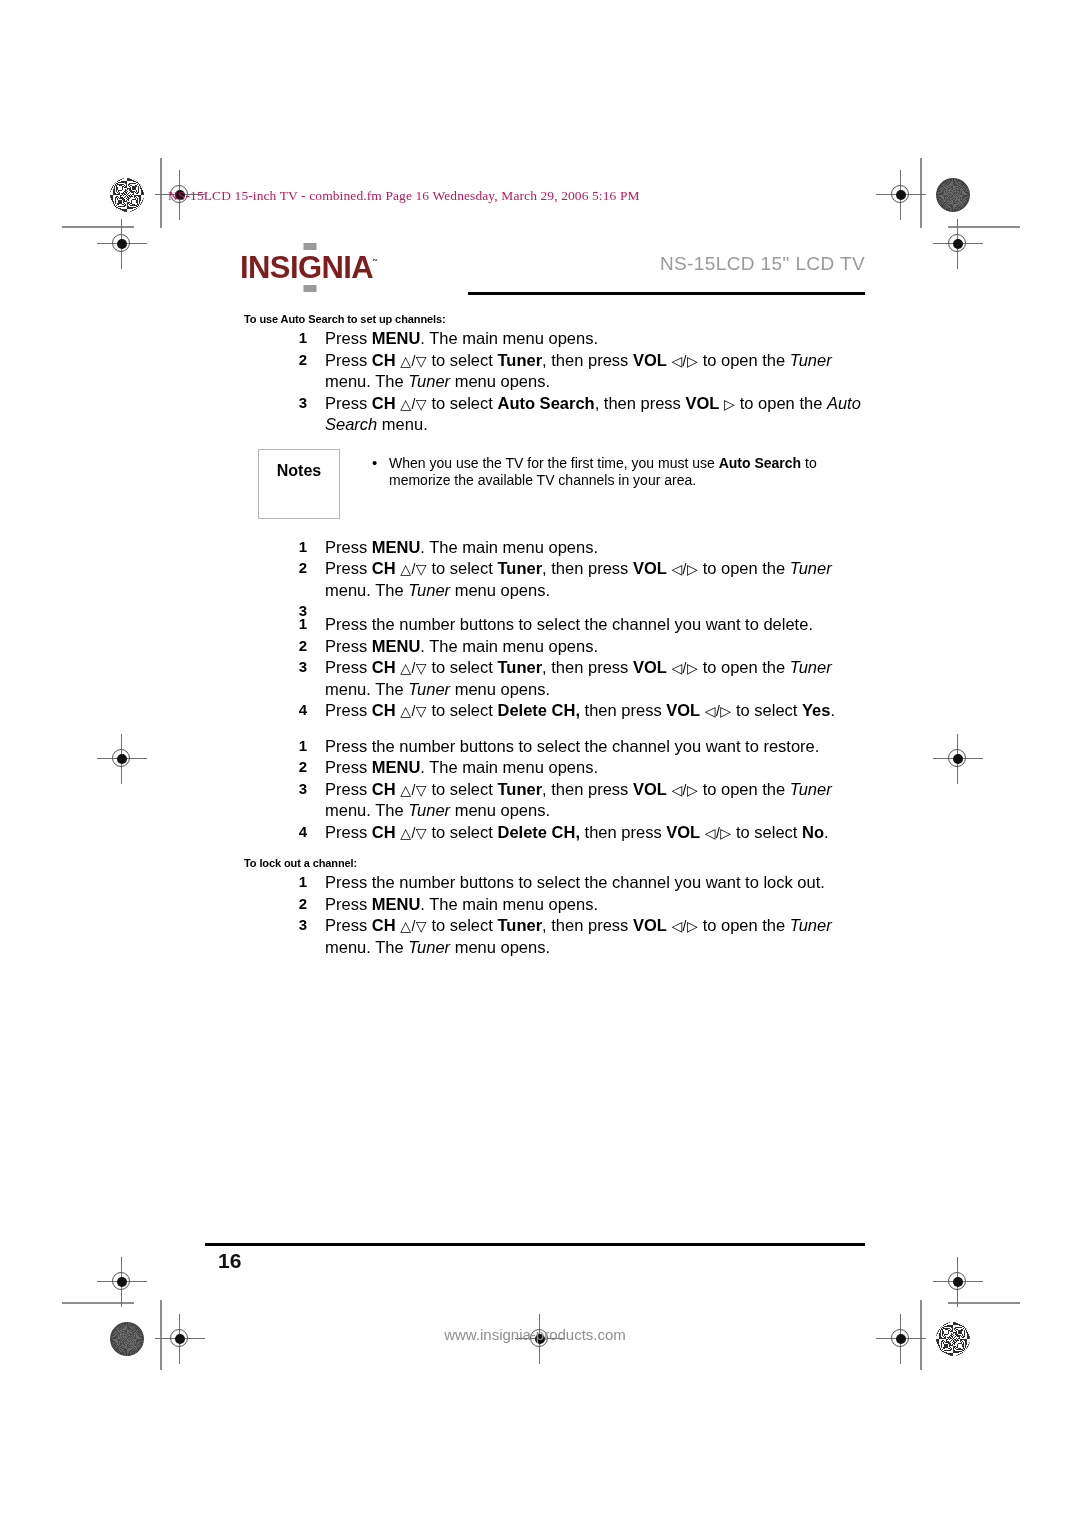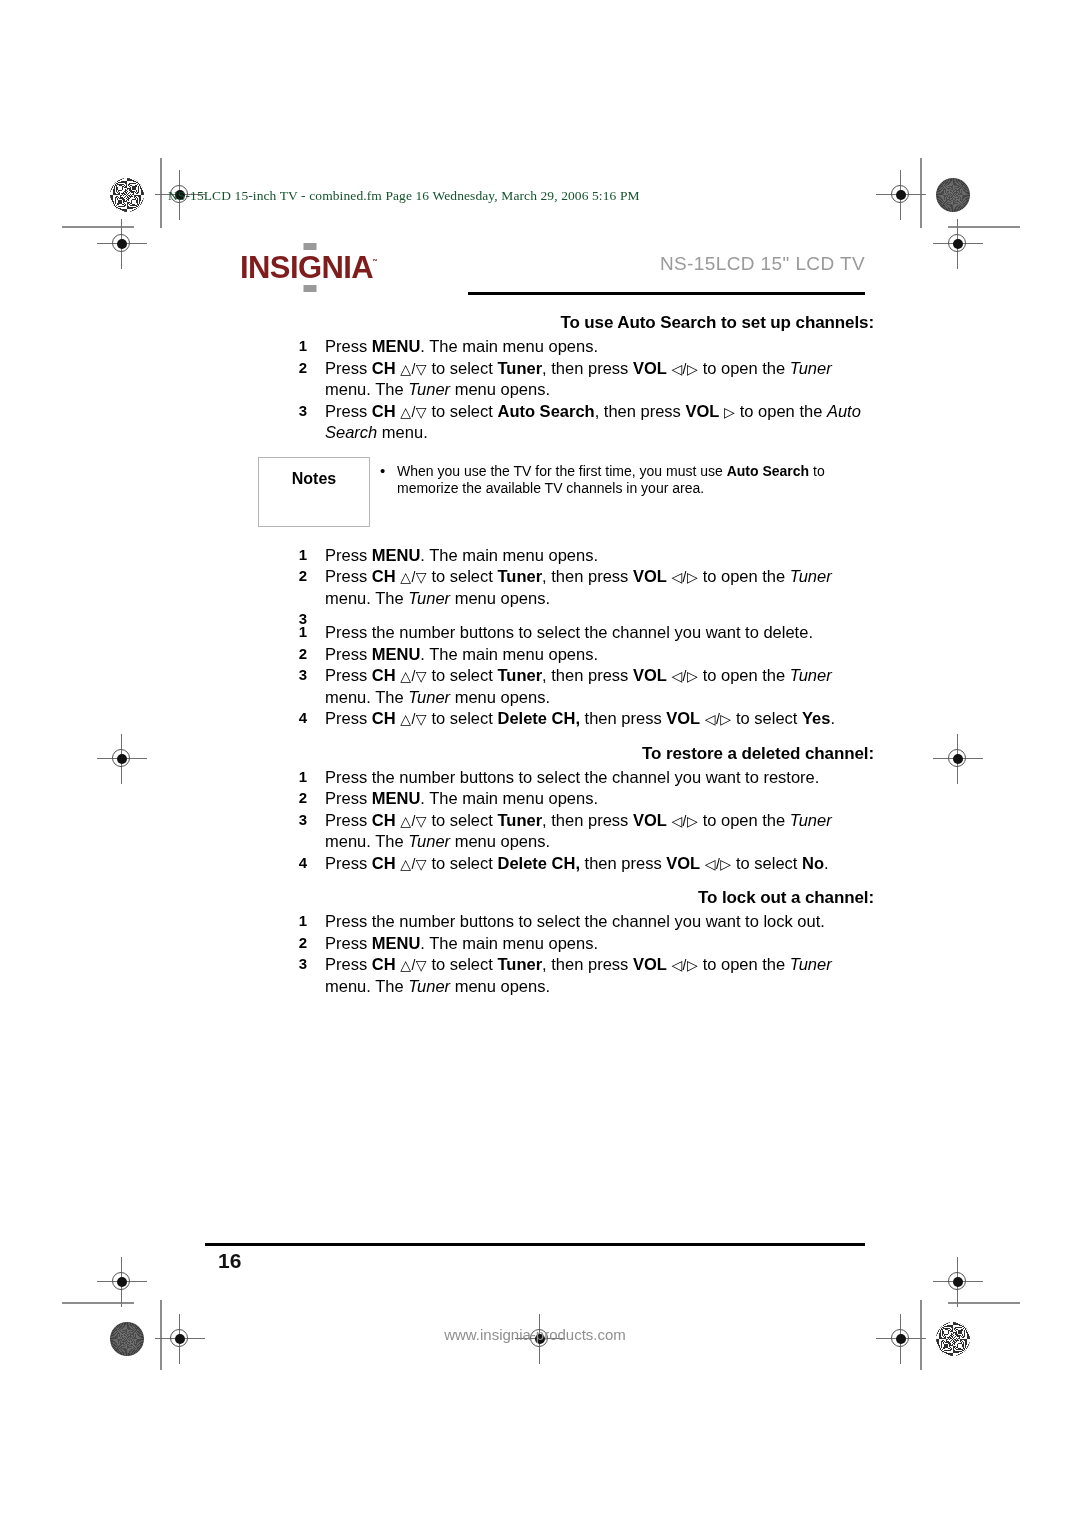--- a/index.html
+++ b/index.html
@@ -70,21 +70,21 @@
     box-shadow: inset 0 0 6px rgba(0,0,0,.55);
   }
 
   
   .file-header {
     position: absolute;
     left: 168px;
     top: 188px;
     font-family: "Liberation Serif", serif;
     font-size: 13.5px;
-    color: #14532d;
+    color: #be185d;
     white-space: nowrap;
     letter-spacing: .1px;
   }
 
   
   .masthead {
     position: absolute;
     left: 240px;
     top: 252px;
     width: 625px;
@@ -141,25 +141,24 @@
 
   
   .content {
     position: absolute;
     left: 244px;
     top: 313px;
     width: 630px;
     color: #000;
   }
   .sec-head {
-    font-size: 17px;
+    font-size: 11px;
     font-weight: bold;
     margin: 0 0 3px 0;
     letter-spacing: -0.1px;
-    text-align: right;
   }
   .section { margin-bottom: 14px; }
 
   ol.steps {
     list-style: none;
     margin: 0;
     padding: 0;
   }
   ol.steps li {
     position: relative;
@@ -193,35 +192,35 @@
   
   .notes-wrap {
     position: relative;
     margin: 10px 0 14px 0;
     min-height: 74px;
   }
   .notes-box {
     position: absolute;
     left: 14px;
     top: 0;
-    width: 112px;
+    width: 82px;
     height: 70px;
     border: 1.5px solid #b5b5b5;
     box-sizing: border-box;
   }
   .notes-label {
     position: absolute;
     width: 100%;
     top: 12px;
     text-align: center;
     font-size: 16px;
     font-weight: bold;
   }
   ul.notes-list {
-    margin: 8px;
+    margin: 0;
     padding: 6px 0 0 126px;
     list-style: none;
   }
   ul.notes-list li {
     position: relative;
     padding-left: 19px;
     font-size: 14px;
     line-height: 17.5px;
     margin-bottom: 1px;
   }
@@ -412,21 +411,20 @@
         <span><span>Press </span><b>CH</b> <span class="arrow"><span>△</span><span>/</span><span>▽</span></span><span> to select </span><b>Tuner</b><span>, then press </span><b>VOL</b> <span class="arrow"><span>◁</span><span>/</span><span>▷</span></span><span> to open the</span> <i>Tuner</i><span> menu. The </span><i>Tuner</i><span> menu opens.</span></span>
       </li>
       <li>
         <span class="num">4</span>
         <span><span>Press </span><b>CH</b> <span class="arrow"><span>△</span><span>/</span><span>▽</span></span><span> to select </span><b>Delete CH,</b><span> then press </span><b>VOL</b> <span class="arrow"><span>◁</span><span>/</span><span>▷</span></span><span> to</span> <span>select </span><b>Yes</b><span>.</span></span>
       </li>
     </ol>
   </div>
 
   <div class="section">
-    <div class="sec-head">To restore a deleted channel:</div>
     <ol class="steps">
       <li>
         <span class="num">1</span>
         <span>Press the number buttons to select the channel you want to restore.</span>
       </li>
       <li>
         <span class="num">2</span>
         <span><span>Press </span><b>MENU</b><span>. The main menu opens.</span></span>
       </li>
       <li>

